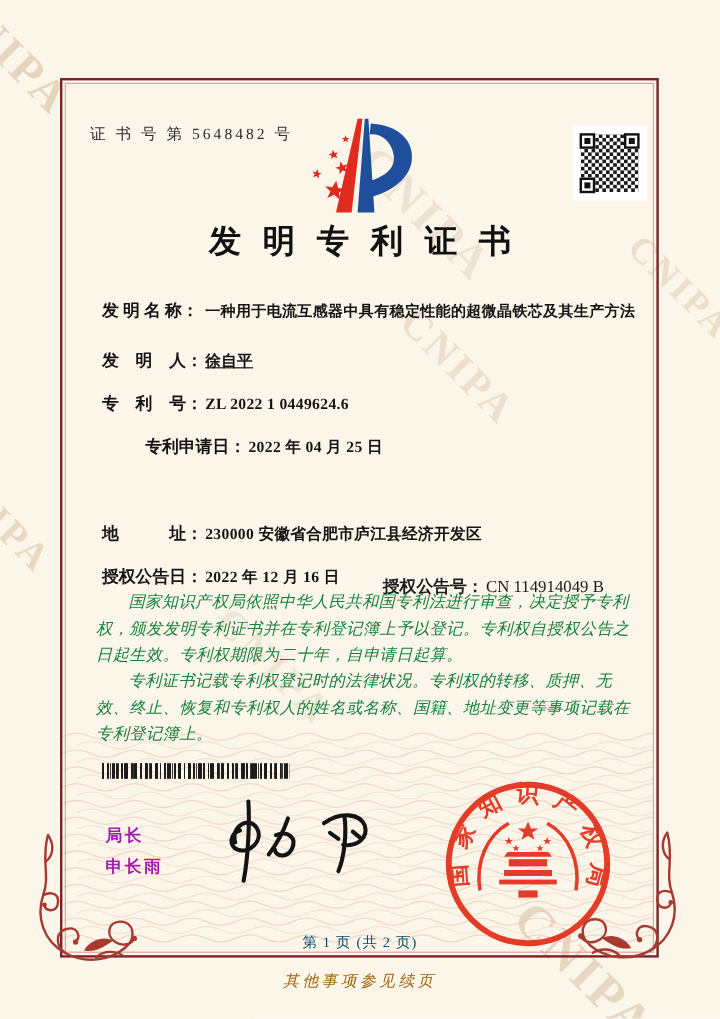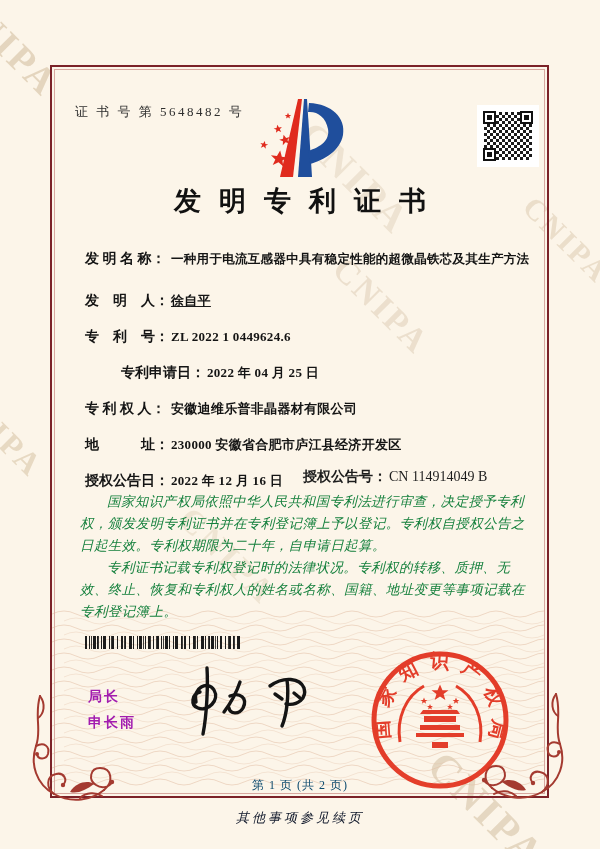--- a/index.html
+++ b/index.html
@@ -61,21 +61,21 @@
   .officer .name{ margin-top:8px; }
   .signature{ position:absolute; left:170px; top:660px; }
   .seal{ position:absolute; left:366px; top:646px; }
   .seal-date{
     position:absolute; left:364px; top:736px; width:124px; text-align:center;
     font-size:13px; font-weight:700; color:#131313; letter-spacing:0.5px;
     text-shadow:0 0 2px #fcf5e9;
   }
   .page-num{ position:absolute; left:0; top:777px; width:600px; text-align:center; font-size:12px; letter-spacing:1px; color:#0c4a6e; }
   .cont-note{ position:absolute; left:0; top:809px; width:600px; text-align:center;
-    font-size:13px; font-style:italic; letter-spacing:3px; color:#0f172a; }
+    font-size:13px; font-style:italic; letter-spacing:3px; color:#a16207; }
   .waves{ position:absolute; left:52px; top:608px; }
   .flourish{ position:absolute; }
   .flourish.bl{ left:26px; top:692px; }
   .flourish.br{ left:440px; top:690px; transform:scaleX(-1); }
 </style>
 </head>
 <body>
 
 <div class="page">
 
@@ -192,30 +192,27 @@
   </div>
   <div class="row" style="top:292px;text-decoration:underline;">
     <span class="lbl">发　明　人：</span><span class="val">徐自平</span>
   </div>
   <div class="row" style="top:328px;">
     <span class="lbl">专　利　号：</span><span class="val">ZL 2022 1 0449624.6</span>
   </div>
   <div class="row" style="top:364px;margin-left:36px;">
     <span class="lbl">专利申请日：</span><span class="val">2022 年 04 月 25 日</span>
   </div>
-  <div class="row" style="top:400px;">
-    <span class="lbl">专 利 权 人：</span><span class="val">安徽迪维乐普非晶器材有限公司</span>
-  </div>
   <div class="row" style="top:436px;">
     <span class="lbl">地　　　址：</span><span class="val">230000 安徽省合肥市庐江县经济开发区</span>
   </div>
   <div class="row" style="top:472px;">
     <span class="lbl">授权公告日：</span><span class="val">2022 年 12 月 16 日</span>
   </div>
-  <div class="row2nd" style="top:468px;">
+  <div class="row2nd" style="top:480px;margin-left:16px;">
     <span class="lbl" style="display:inline-block;width:86px;font-weight:700;">授权公告号：</span><span class="val">CN 114914049 B</span>
   </div>
 
   <div class="legal">
     <p>国家知识产权局依照中华人民共和国专利法进行审查，决定授予专利权，颁发发明专利证书并在专利登记簿上予以登记。专利权自授权公告之日起生效。专利权期限为二十年，自申请日起算。</p>
     <p>专利证书记载专利权登记时的法律状况。专利权的转移、质押、无效、终止、恢复和专利权人的姓名或名称、国籍、地址变更等事项记载在专利登记簿上。</p>
   </div>
 
   <div class="barcode"></div>
 

